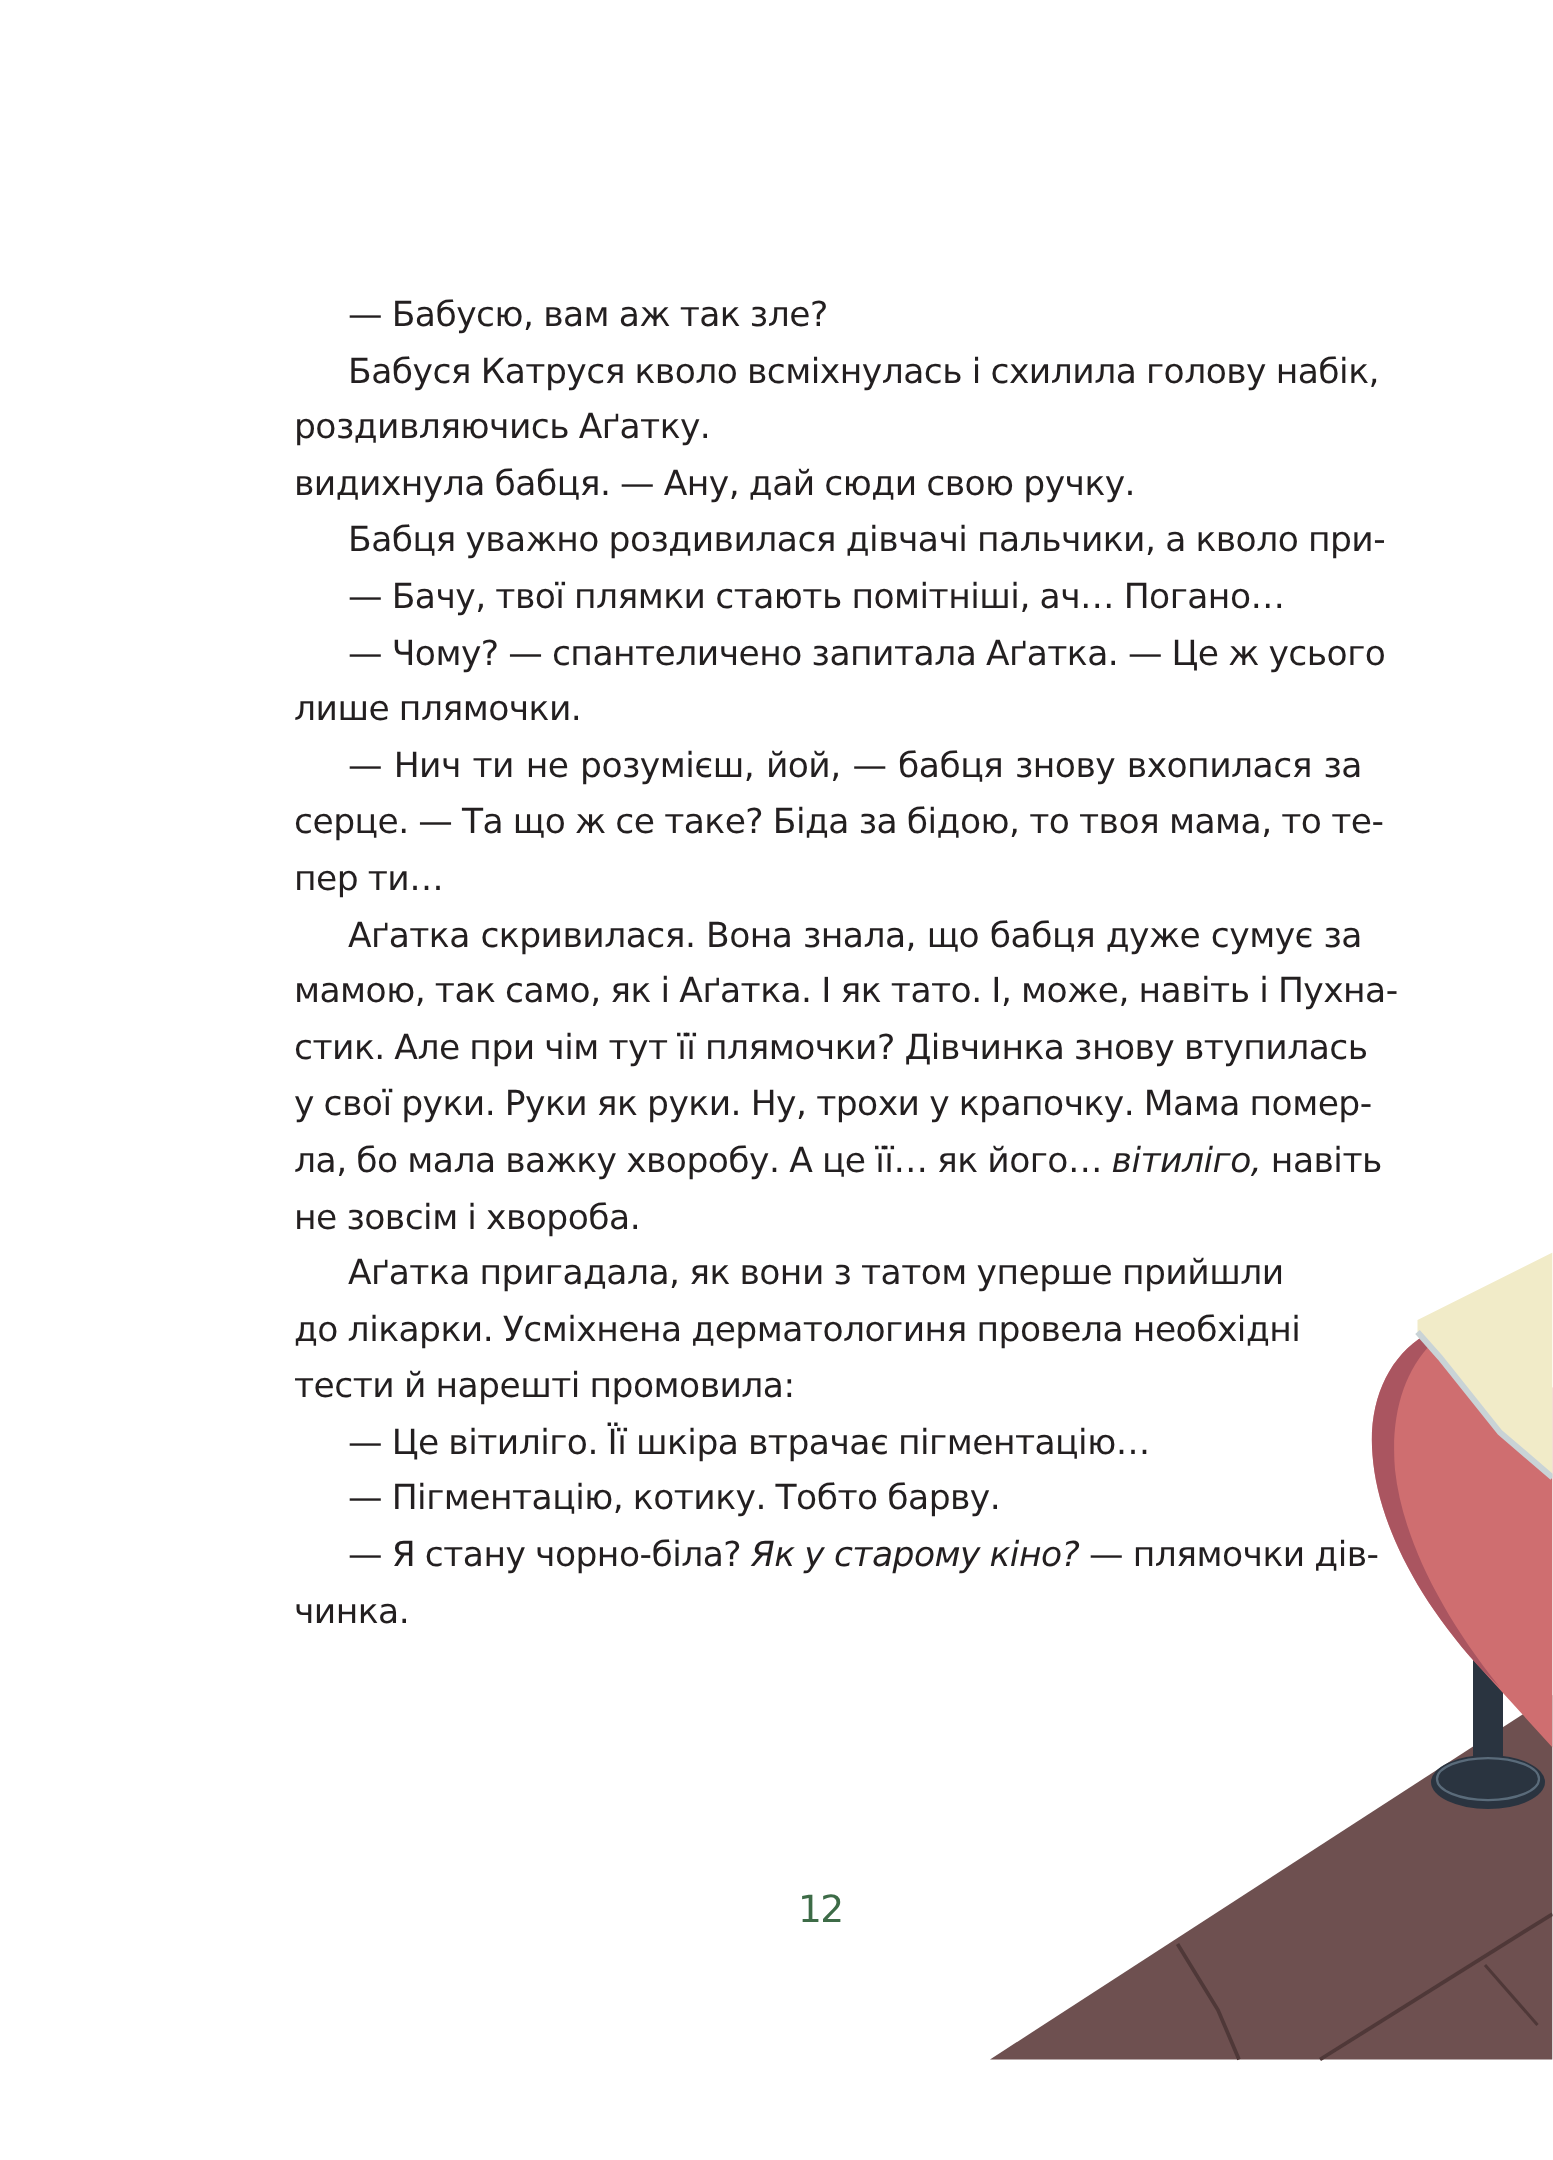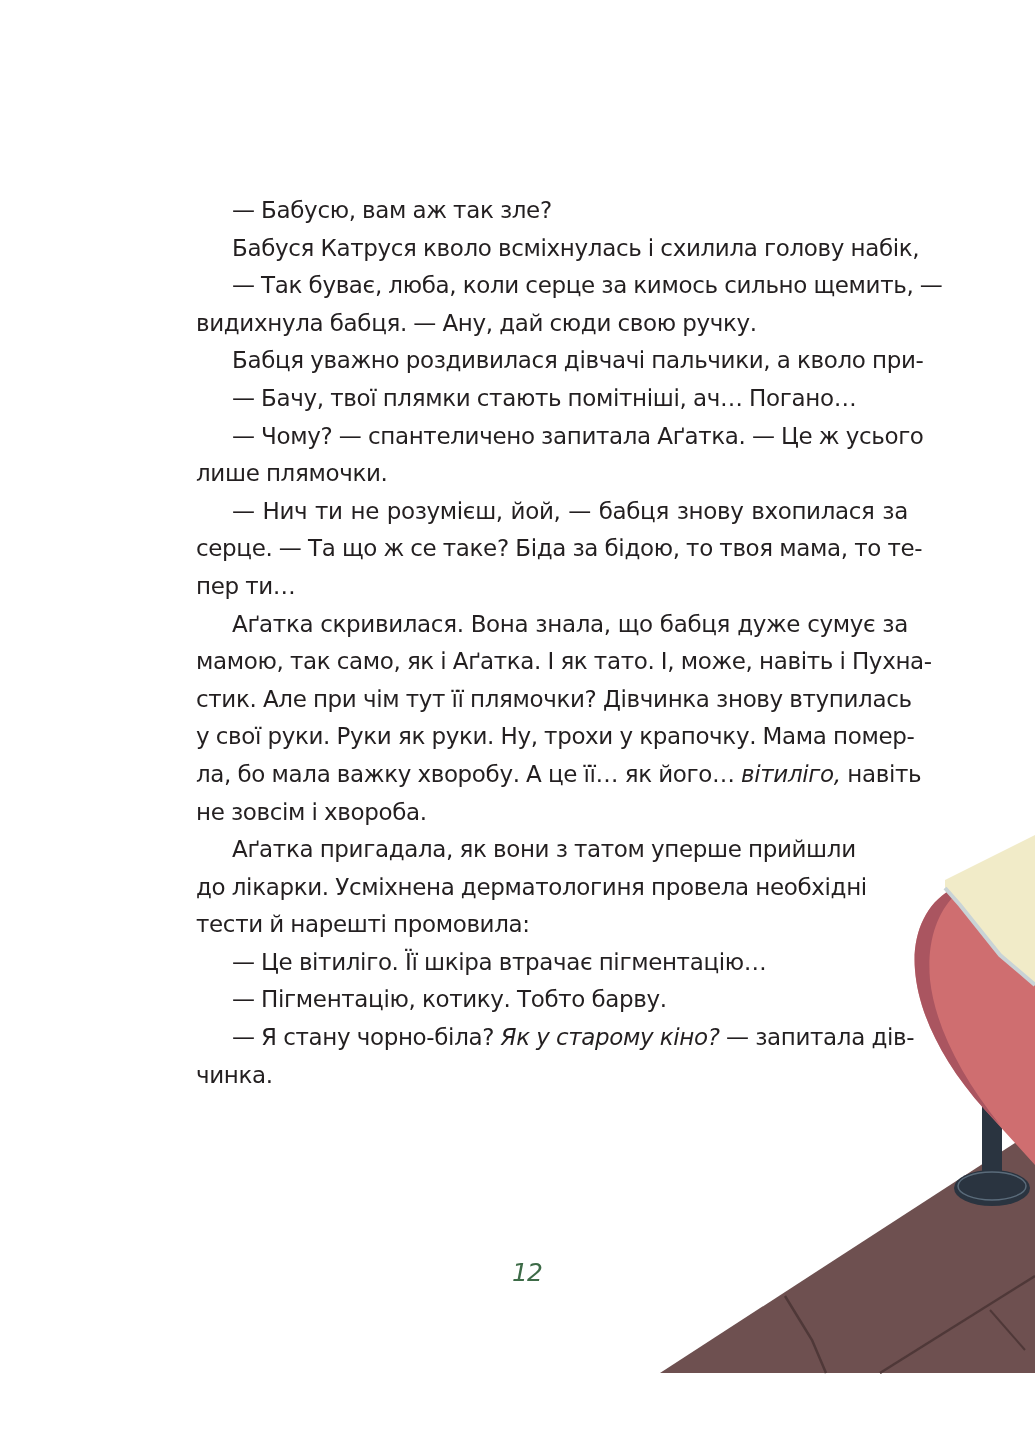--- a/index.html
+++ b/index.html
@@ -42,29 +42,28 @@
       padding-left: 36px;
     }
     .line.justify {
       text-align: justify;
       text-align-last: justify;
     }
     .line em {
     }
     .page-number {
       position: absolute;
-      left: 512px;
+      left: 532px;
       top: 1258px;
       width: 40px;
       font-family: "DejaVu Sans", sans-serif;
       font-size: 25px;
       color: #3d6b47;
       letter-spacing: -1px;
       z-index: 1;
-      font-style: italic;
     }
   </style>
 </head>
 <body>
 
 <svg class="illustration" viewBox="0 0 1035 1440" xmlns="http://www.w3.org/2000/svg">
 
   <polygon points="660,1373 1035,1130 1035,1373" fill="#6e5050"></polygon>
   <polyline points="785,1296 812,1340 826,1373" fill="none" stroke="#4f3838" stroke-width="2.5"></polyline>
   <polyline points="880,1373 1035,1276" fill="none" stroke="#4f3838" stroke-width="2.5"></polyline>
@@ -79,22 +78,22 @@
 
   <polygon points="945,880 1035,835 1035,985 1000,955 960,905 945,888" fill="#f1ebc8"></polygon>
   <polyline points="945,888 960,905 1000,955 1035,985" fill="none" stroke="#c9d3d6" stroke-width="4"></polyline>
 </svg>
 
 <div class="text-block">
 
   <div class="line indent">— Бабусю, вам аж так зле?</div>
 
   <div class="line indent justify">Бабуся Катруся кволо всміхнулась і схилила голову набік,</div>
+  <div class="line">роздивляючись Аґатку.</div>
 
-  <div class="line indent justify">— Так буває, люба, коли серце за кимось сильно щемить, —</div>
   <div class="line">видихнула бабця. — Ану, дай сюди свою ручку.</div>
 
   <div class="line indent justify">Бабця уважно роздивилася дівчачі пальчики, а кволо при-</div>
 
   <div class="line indent">— Бачу, твої плямки стають помітніші, ач… Погано…</div>
 
   <div class="line indent justify">— Чому? — спантеличено запитала Аґатка. — Це ж усього</div>
   <div class="line">лише плямочки.</div>
 
   <div class="line indent justify">— Нич ти не розумієш, йой, — бабця знову вхопилася за</div>
@@ -110,17 +109,17 @@
 
   <div class="line indent">Аґатка пригадала, як вони з татом уперше прийшли</div>
   <div class="line">до лікарки. Усміхнена дерматологиня провела необхідні</div>
   <div class="line">тести й нарешті промовила:</div>
 
   <div class="line indent">— Це вітиліго. Її шкіра втрачає пігментацію…</div>
 
 
   <div class="line indent">— Пігментацію, котику. Тобто барву.</div>
 
-  <div class="line indent justify"><span>— Я стану чорно-біла? </span><em>Як у старому кіно?</em><span> — запитала дів-</span></div>
+  <div class="line indent justify"><span>— Я стану чорно-біла? </span><em>Як у старому кіно?</em><span> — плямочки дів-</span></div>
   <div class="line">чинка.</div>
 </div>
 
 <div class="page-number">12</div>
 
 </body></html>

